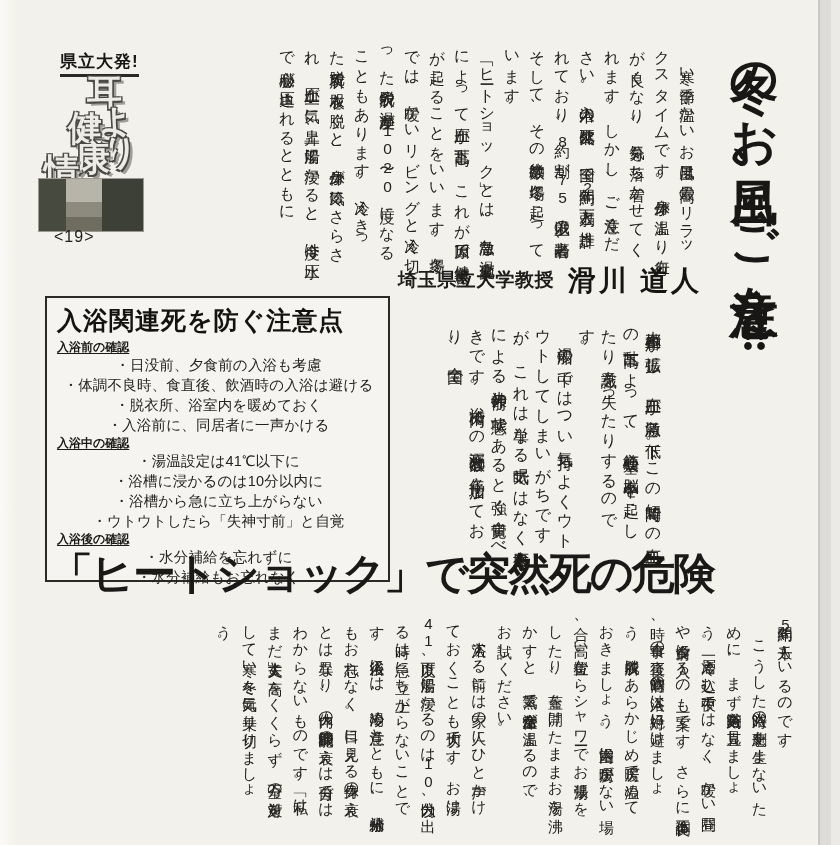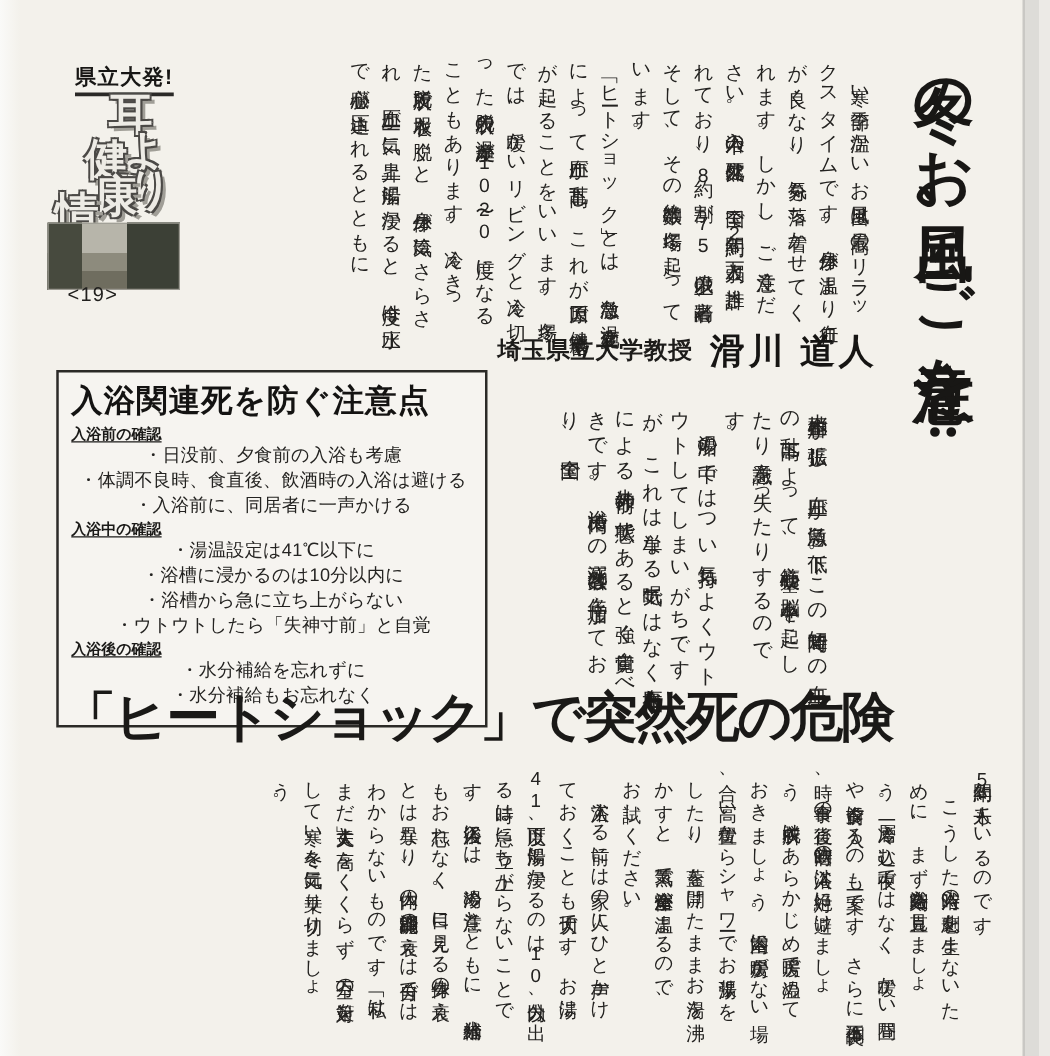--- a/index.html
+++ b/index.html
@@ -135,20 +135,21 @@
     <p>　湯船の中ではつい気持ちよくウトウトしてしまいがちですが、これは単なる眠気ではなく血圧低下による失神寸前の状態であると強く自覚すべきです。浴槽内での溺死者数は年々増加しており、全国で</p>
   </div>
 
   <div class="chkbox">
     <div class="chk-title">入浴関連死を防ぐ注意点</div>
 
     <div class="chk-head">入浴前の確認</div>
     <ul>
       <li>・日没前、夕食前の入浴も考慮</li>
       <li>・体調不良時、食直後、飲酒時の入浴は避ける</li>
+      <li>・脱衣所、浴室内を暖めておく</li>
       <li>・入浴前に、同居者に一声かける</li>
     </ul>
 
     <div class="chk-head">入浴中の確認</div>
     <ul>
       <li>・湯温設定は41℃以下に</li>
       <li>・浴槽に浸かるのは10分以内に</li>
       <li>・浴槽から急に立ち上がらない</li>
       <li>・ウトウトしたら「失神寸前」と自覚</li>
     </ul>

